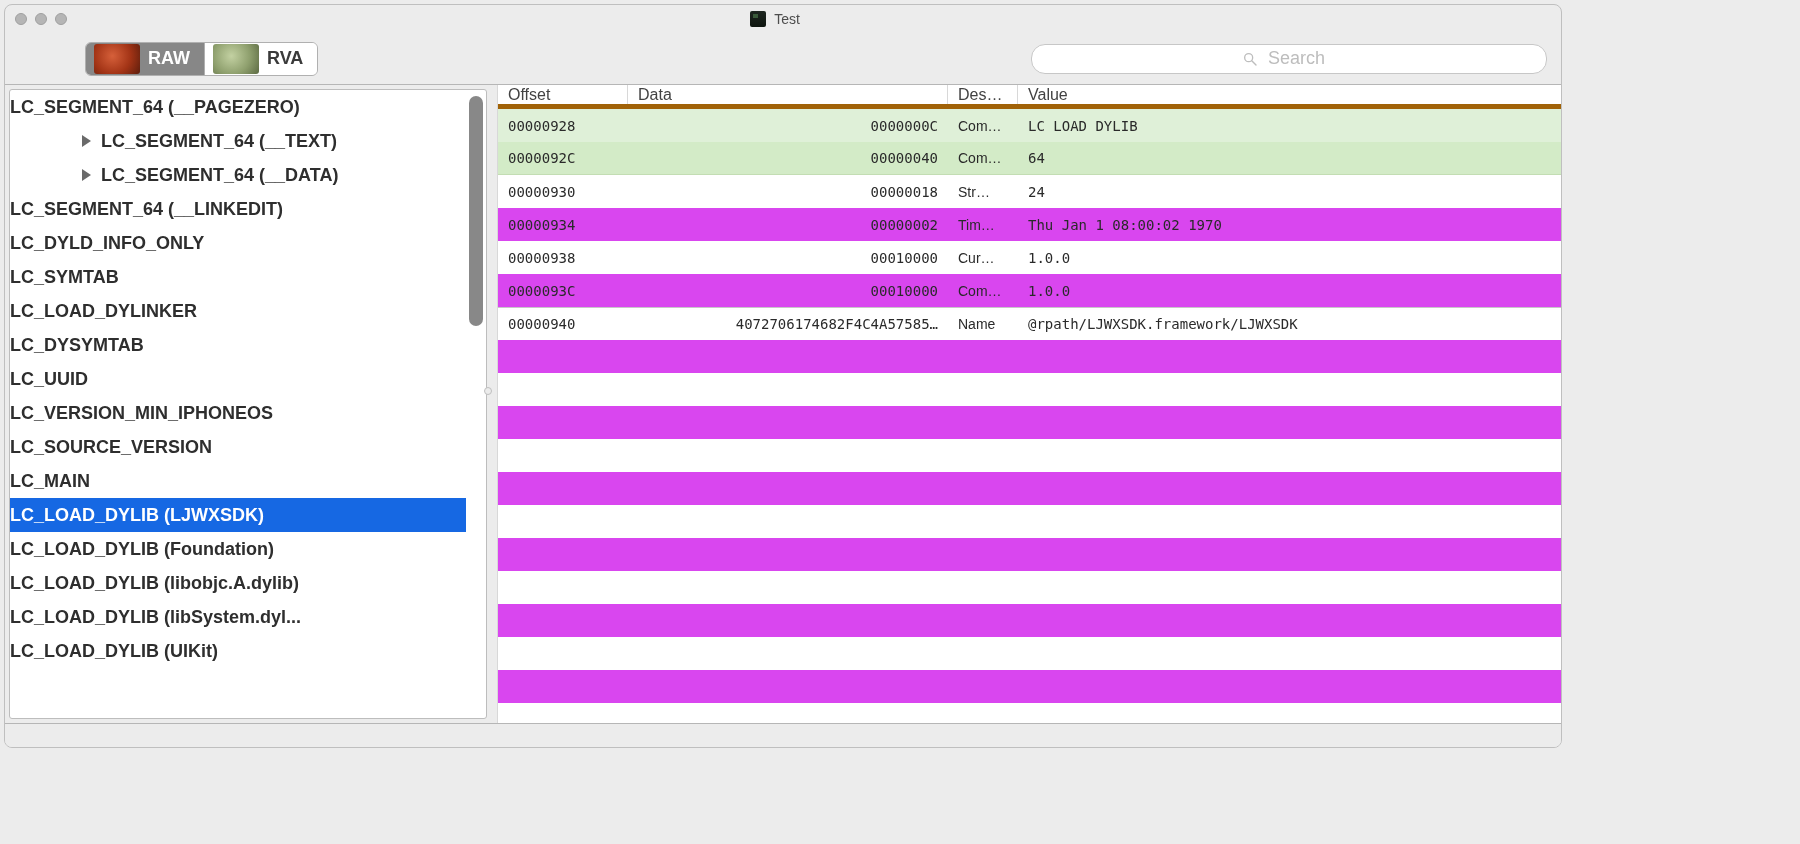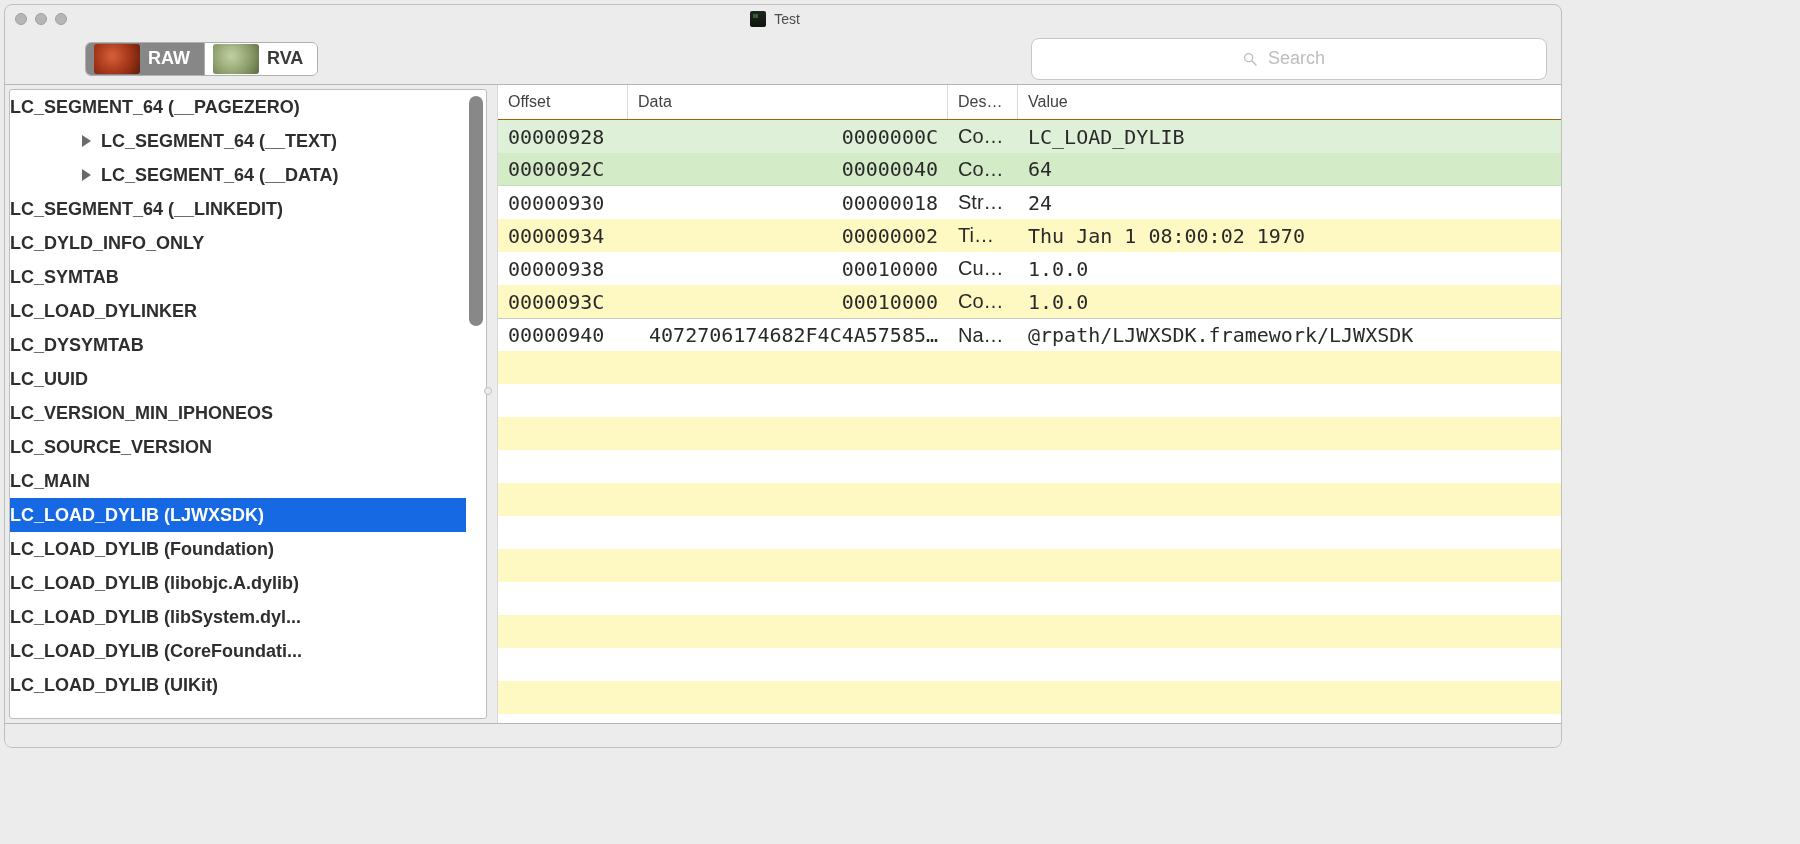--- a/index.html
+++ b/index.html
@@ -106,23 +106,23 @@
   }
   .seg-ico.green {
     background: radial-gradient(circle at 40% 40%, #c3d1a2 0%, #8fa06e 55%, #5c6a42 100%);
   }
 
   .search-wrap {
     margin-left: auto;
   }
   .search {
     width: 516px;
-    height: 42px;
+    height: 30px;
     border: 1px solid #c7c7c7;
-    border-radius: 8px;
+    border-radius: 14px;
     background: #fff;
     display: flex;
     align-items: center;
     justify-content: center;
     gap: 8px;
     color: #bdbdbd;
     font-size: 18px;
   }
   .search svg { width: 16px; height: 16px; }
   .search input {
@@ -213,22 +213,22 @@
   .right-col {
     flex: 1;
     display: flex;
     flex-direction: column;
     min-width: 0;
     background: #fff;
     border-left: 1px solid #d8d8d8;
   }
   .thead {
     display: flex;
-    height: 35px;
-    border-bottom: 1px solid #a16207;
+    height: 24px;
+    border-bottom: 5px solid #a16207;
     font-size: 16px;
     color: #424242;
     background: #fff;
   }
   .th {
     display: flex;
     align-items: center;
     padding: 0 10px;
     border-right: 1px solid #d8d8d8;
     overflow: hidden;
@@ -237,31 +237,31 @@
   }
   .th:last-child { border-right: none; }
   .col-offset { width: 130px; flex: 0 0 130px; }
   .col-data   { width: 320px; flex: 0 0 320px; }
   .col-desc   { width: 70px;  flex: 0 0 70px; }
   .col-value  { flex: 1; }
 
   .tbody {
     flex: 1;
     font-family: Menlo, Monaco, Consolas, monospace;
-    font-size: 20px;
+    font-size: 14px;
     color: #2a2a2a;
     overflow: hidden;
   }
   .tr {
     display: flex;
     height: 33px;
     align-items: center;
     white-space: nowrap;
   }
-  .tr.alt { background: #fef9c3; }
+  .tr.alt { background: #d946ef; }
   .tr.hi  { background: #dff0d8; }
   .tr.hi2 { background: #d3ebc7; border-bottom: 1px solid #c3ddb3; }
   .tr.sep { border-top: 1px solid #c7c7c7; }
   .td {
     padding: 0 10px;
     overflow: hidden;
     text-overflow: ellipsis;
   }
   .td.col-offset { width: 130px; flex: 0 0 130px; }
   .td.col-data   { width: 320px; flex: 0 0 320px; text-align: right; }
@@ -362,23 +362,20 @@
               <span>LC_LOAD_DYLIB (LJWXSDK)</span>
             </div>
             <div class="tree-row">
               <span>LC_LOAD_DYLIB (Foundation)</span>
             </div>
             <div class="tree-row">
               <span>LC_LOAD_DYLIB (libobjc.A.dylib)</span>
             </div>
             <div class="tree-row">
               <span>LC_LOAD_DYLIB (libSystem.dyl...</span>
-            </div>
-            <div class="tree-row">
-              <span>LC_LOAD_DYLIB (CoreFoundati...</span>
             </div>
             <div class="tree-row">
               <span>LC_LOAD_DYLIB (UIKit)</span>
             </div>
           </div>
         <div class="tree-scrollthumb"></div>
       </div>
     </div>
 
     <div class="splitter">

